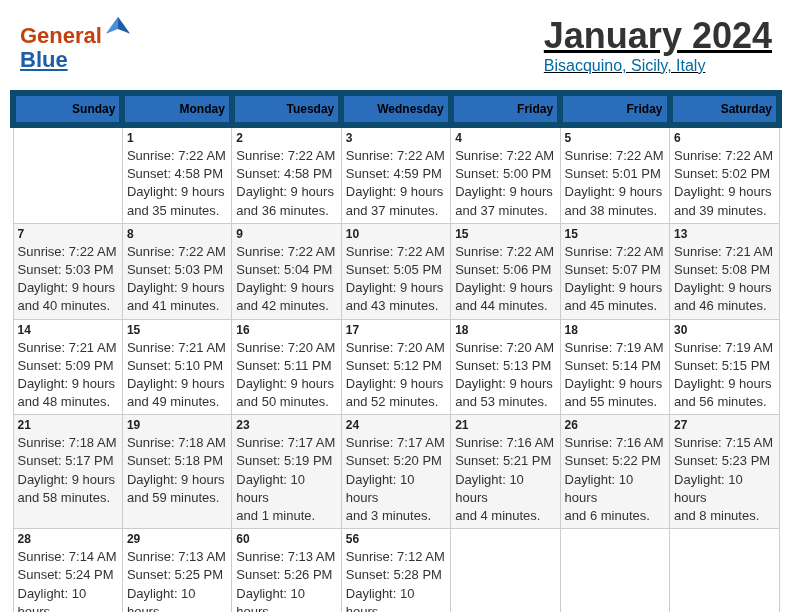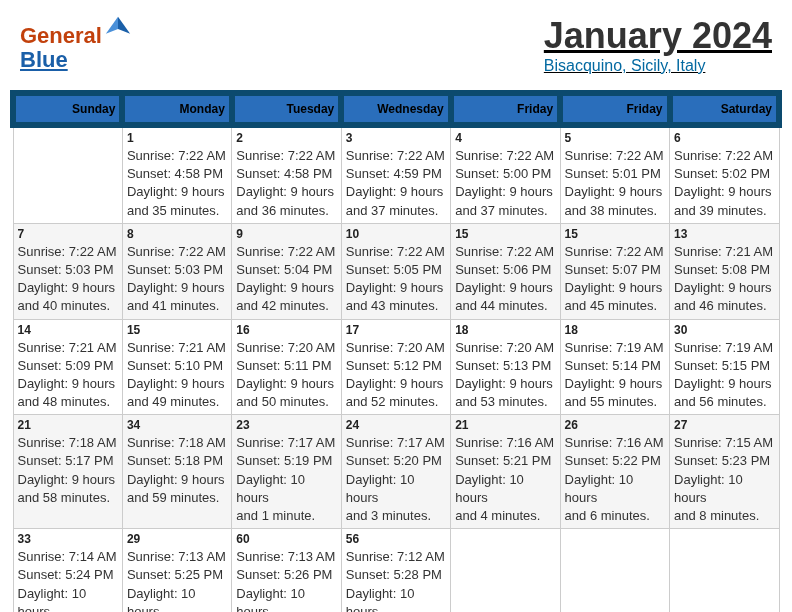--- a/index.html
+++ b/index.html
@@ -208,21 +208,21 @@
           <div class="day-num">30</div>
           <div class="day-info">Sunrise: 7:19 AM<br>Sunset: 5:15 PM<br>Daylight: 9 hours<br>and 56 minutes.</div>
         </td>
       </tr>
       <tr>
         <td>
           <div class="day-num">21</div>
           <div class="day-info">Sunrise: 7:18 AM<br>Sunset: 5:17 PM<br>Daylight: 9 hours<br>and 58 minutes.</div>
         </td>
         <td>
-          <div class="day-num">34</div>
+          <div class="day-num">19</div>
           <div class="day-info">Sunrise: 7:18 AM<br>Sunset: 5:18 PM<br>Daylight: 9 hours<br>and 59 minutes.</div>
         </td>
         <td>
           <div class="day-num">23</div>
           <div class="day-info">Sunrise: 7:17 AM<br>Sunset: 5:19 PM<br>Daylight: 10 hours<br>and 1 minute.</div>
         </td>
         <td>
           <div class="day-num">24</div>
           <div class="day-info">Sunrise: 7:17 AM<br>Sunset: 5:20 PM<br>Daylight: 10 hours<br>and 3 minutes.</div>
         </td>
@@ -234,21 +234,21 @@
           <div class="day-num">26</div>
           <div class="day-info">Sunrise: 7:16 AM<br>Sunset: 5:22 PM<br>Daylight: 10 hours<br>and 6 minutes.</div>
         </td>
         <td>
           <div class="day-num">27</div>
           <div class="day-info">Sunrise: 7:15 AM<br>Sunset: 5:23 PM<br>Daylight: 10 hours<br>and 8 minutes.</div>
         </td>
       </tr>
       <tr>
         <td>
-          <div class="day-num">33</div>
+          <div class="day-num">28</div>
           <div class="day-info">Sunrise: 7:14 AM<br>Sunset: 5:24 PM<br>Daylight: 10 hours<br>and 10 minutes.</div>
         </td>
         <td>
           <div class="day-num">29</div>
           <div class="day-info">Sunrise: 7:13 AM<br>Sunset: 5:25 PM<br>Daylight: 10 hours<br>and 11 minutes.</div>
         </td>
         <td>
           <div class="day-num">60</div>
           <div class="day-info">Sunrise: 7:13 AM<br>Sunset: 5:26 PM<br>Daylight: 10 hours<br>and 13 minutes.</div>
         </td>

